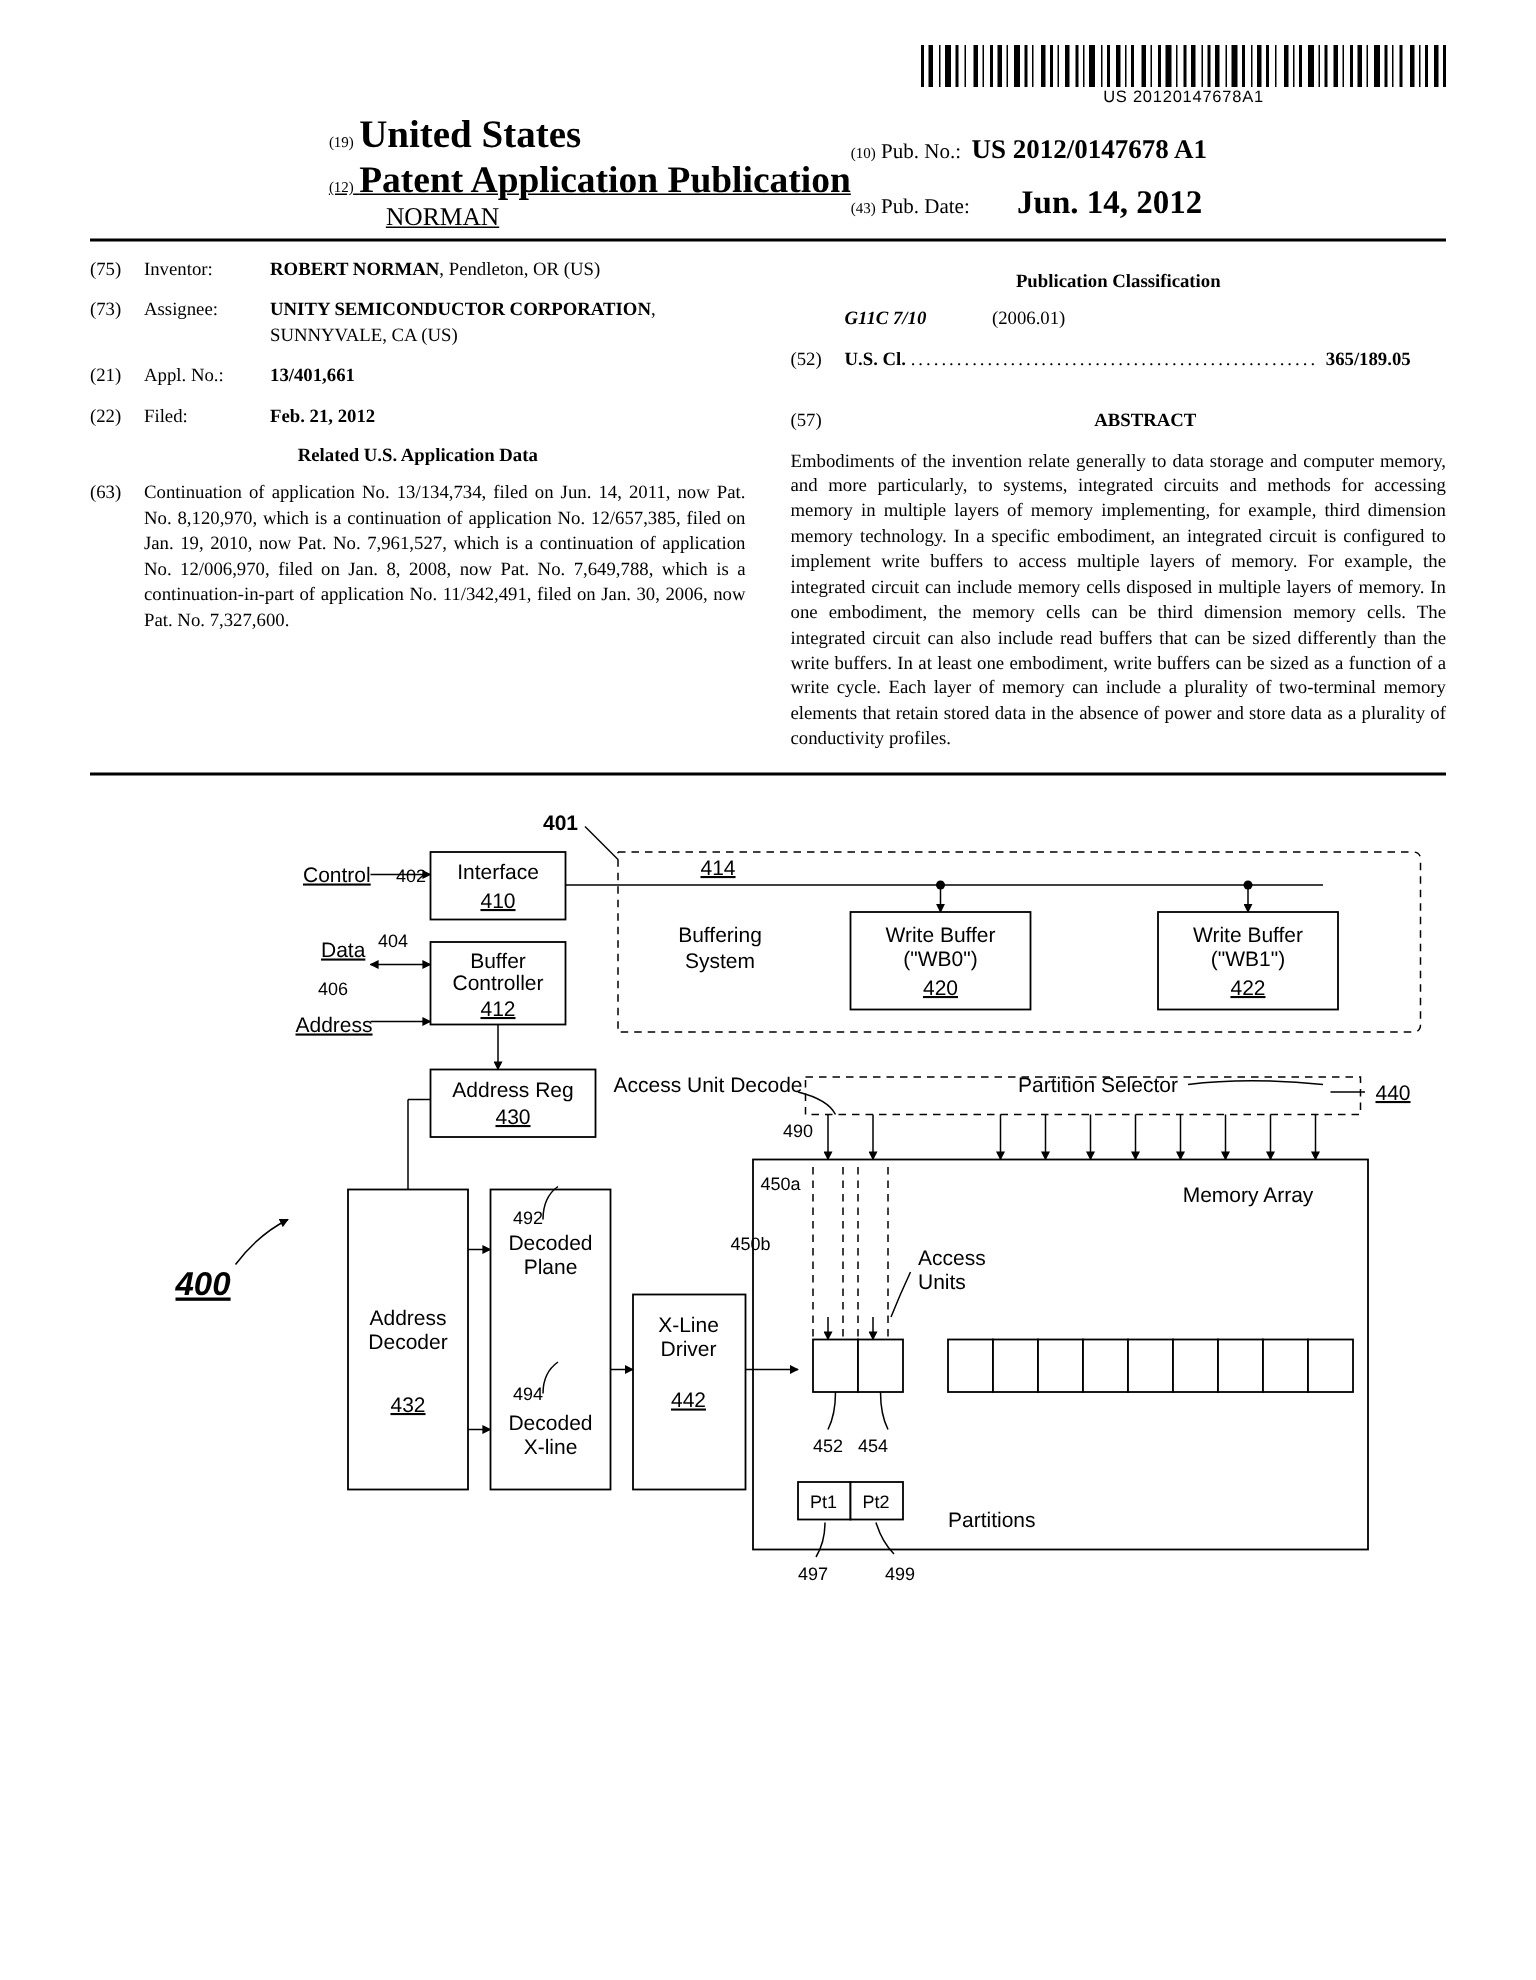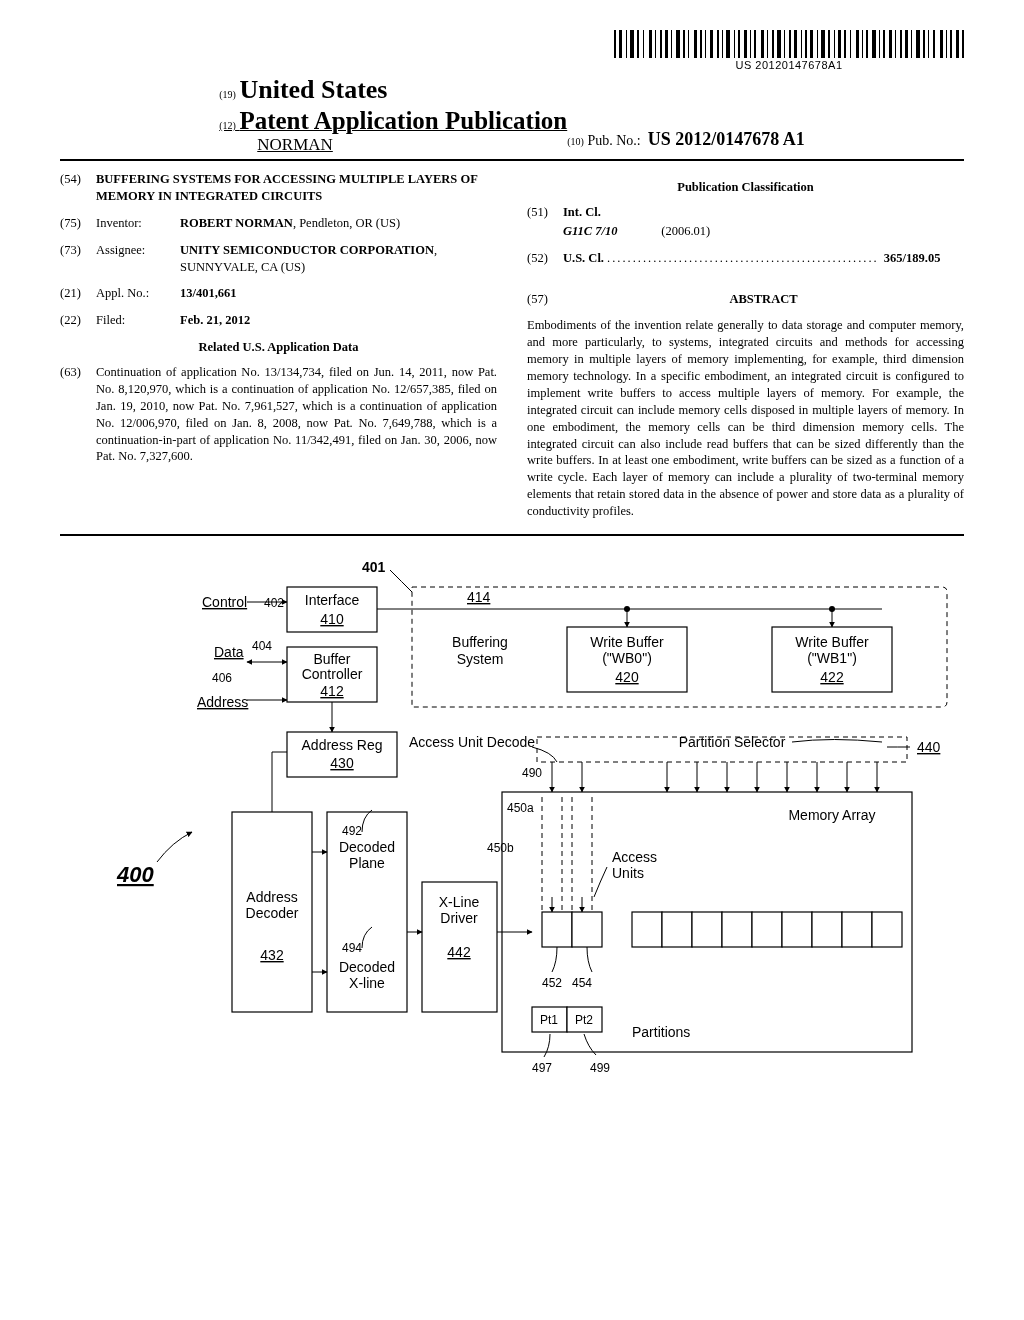--- a/index.html
+++ b/index.html
@@ -300,30 +300,31 @@
         <span class="big">Patent Application Publication</span>
       </div>
       <div class="line3">NORMAN</div>
     </div>
     <div class="header-right">
       <div>
         <span class="small-prefix">(10)</span>
         <span>Pub. No.:</span>
         &nbsp;<span class="pubno">US 2012/0147678 A1</span>
       </div>
+      <div>
+        <span class="small-prefix">(43)</span>
+        <span>Pub. Date:</span>
+        &nbsp;&nbsp;&nbsp;&nbsp;&nbsp;&nbsp;&nbsp;&nbsp;<span class="pubdate">Jun. 14, 2012</span>
+      </div>
     </div>
   </div>
 
   <div class="two-col">
 
     <div class="col">
-      <div class="field-row">
-        <div class="field-code">(54)</div>
-        <div class="field-value title-field">BUFFERING SYSTEMS FOR ACCESSING MULTIPLE LAYERS OF MEMORY IN INTEGRATED CIRCUITS</div>
-      </div>
 
       <div class="field-row">
         <div class="field-code">(75)</div>
         <div class="field-label">Inventor:</div>
         <div class="field-value">
           <b>ROBERT NORMAN</b><span>, Pendleton, OR (US)</span>
         </div>
       </div>
 
       <div class="field-row">
@@ -350,24 +351,20 @@
 
       <div class="field-row">
         <div class="field-code">(63)</div>
         <div class="field-value related-text">Continuation of application No. 13/134,734, filed on Jun. 14, 2011, now Pat. No. 8,120,970, which is a continuation of application No. 12/657,385, filed on Jan. 19, 2010, now Pat. No. 7,961,527, which is a continuation of application No. 12/006,970, filed on Jan. 8, 2008, now Pat. No. 7,649,788, which is a continuation-in-part of application No. 11/342,491, filed on Jan. 30, 2006, now Pat. No. 7,327,600.</div>
       </div>
     </div>
 
     <div class="col">
       <div class="section-heading">Publication Classification</div>
 
-      <div class="field-row" style="margin-bottom:2px">
-        <div class="field-code">(51)</div>
-        <div class="field-value"><b>Int. Cl.</b></div>
-      </div>
       <div class="field-row">
         <div class="field-code"></div>
         <div class="field-value">
           <b><i>G11C 7/10</i></b>
           &nbsp;&nbsp;&nbsp;&nbsp;&nbsp;&nbsp;&nbsp;&nbsp;&nbsp;&nbsp;&nbsp;&nbsp;
           <span>(2006.01)</span>
         </div>
       </div>
 
       <div class="field-row">

